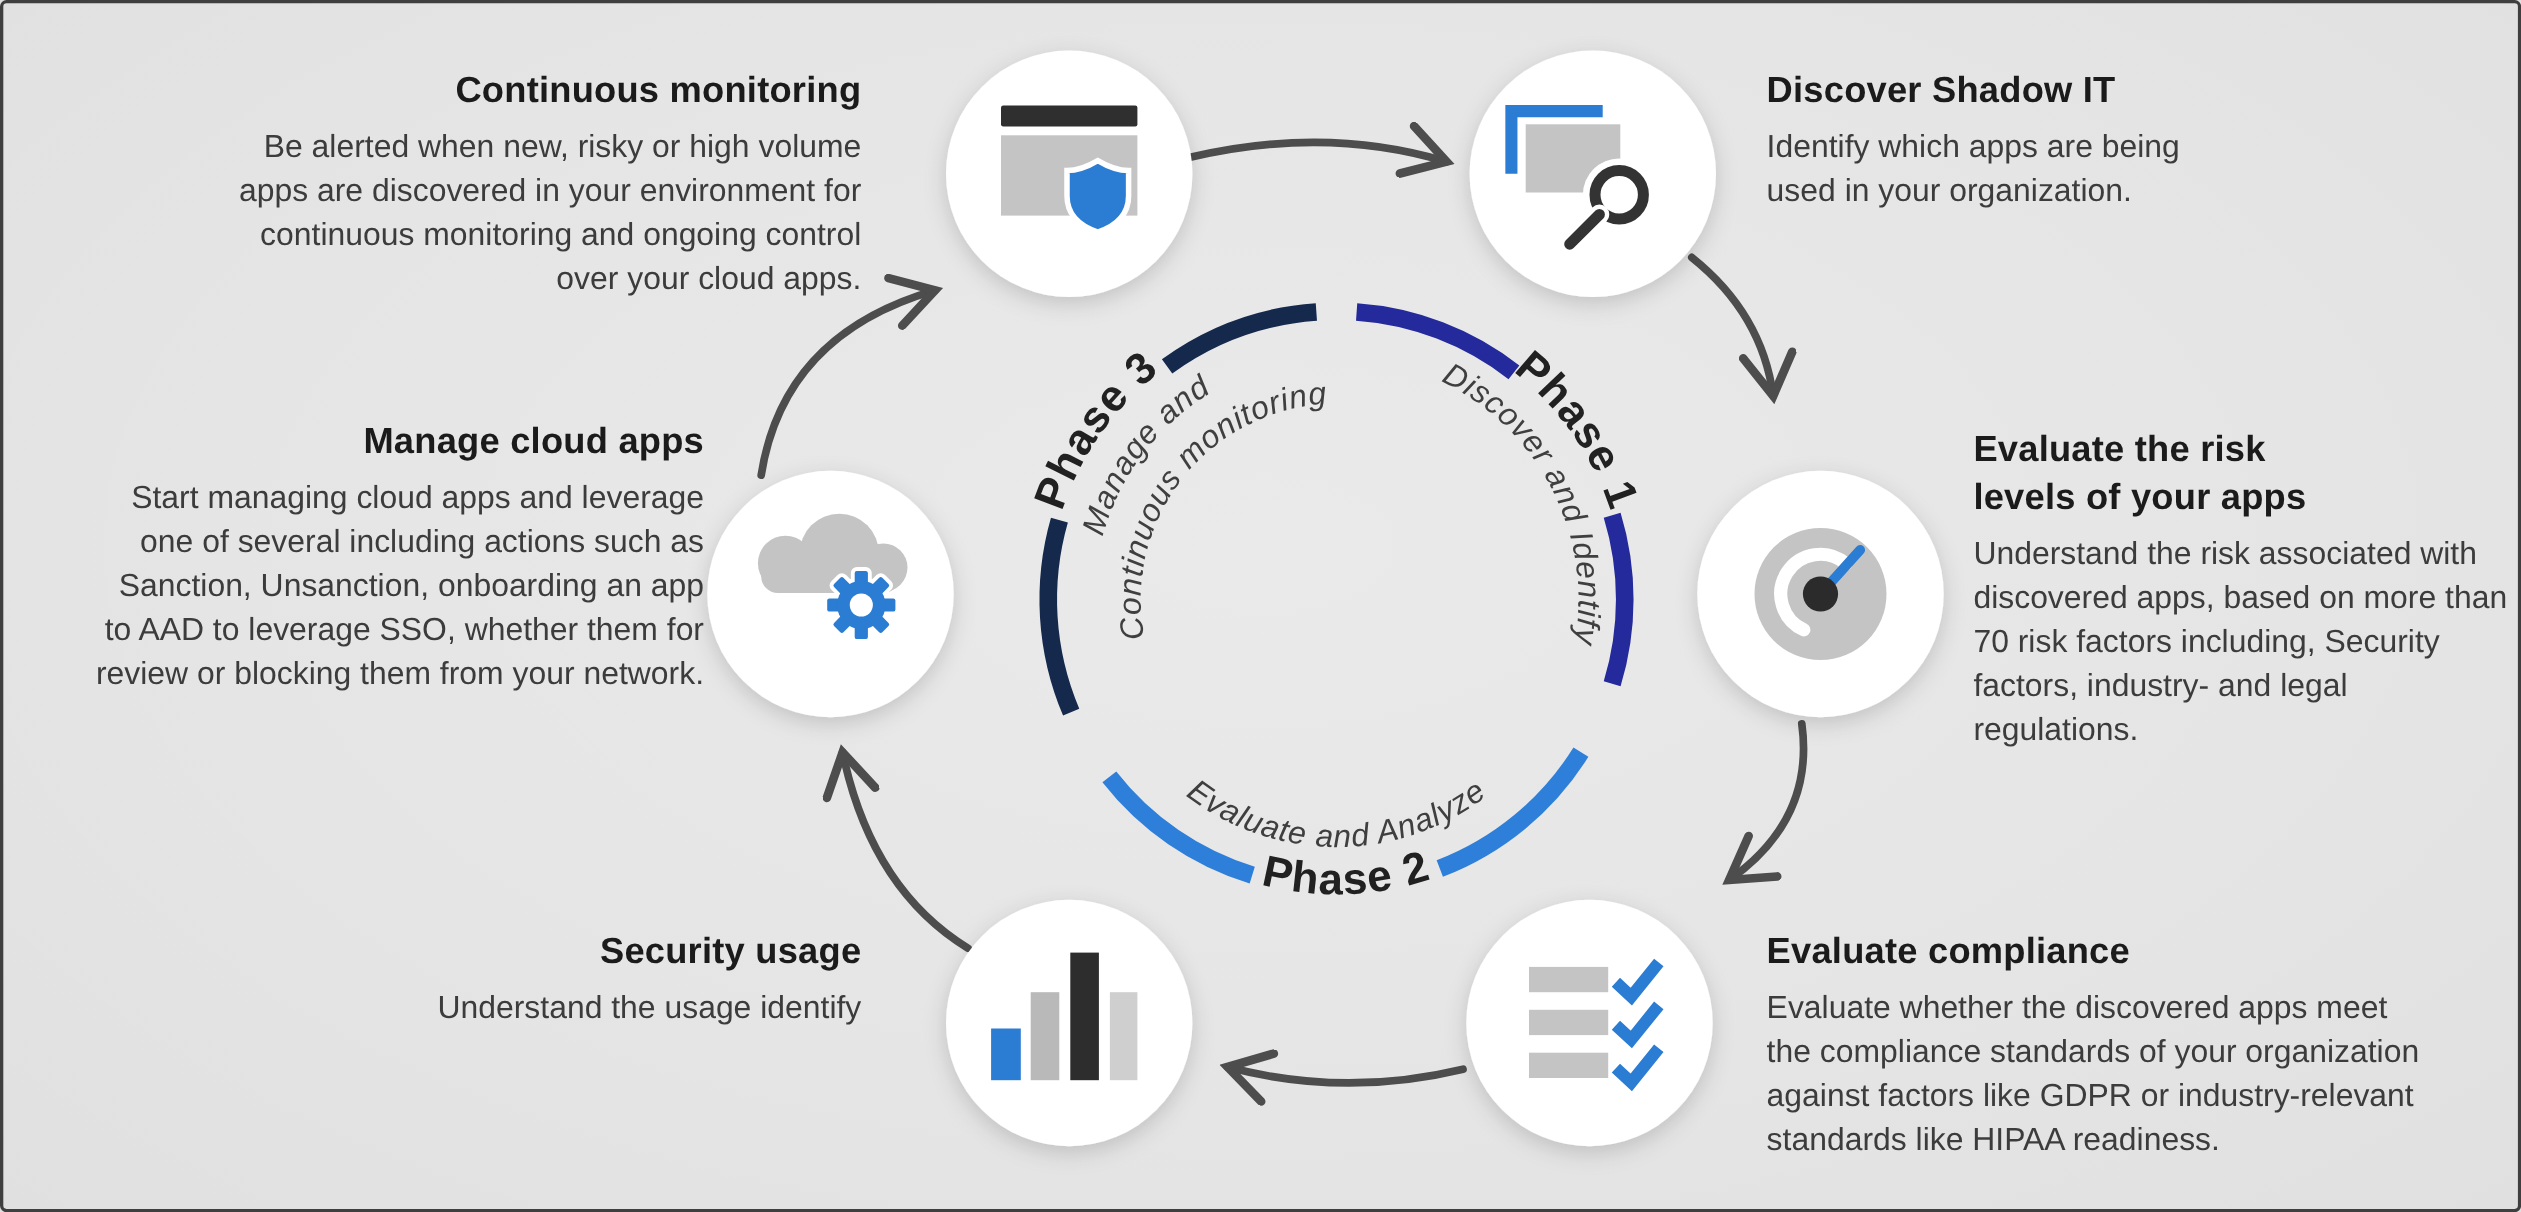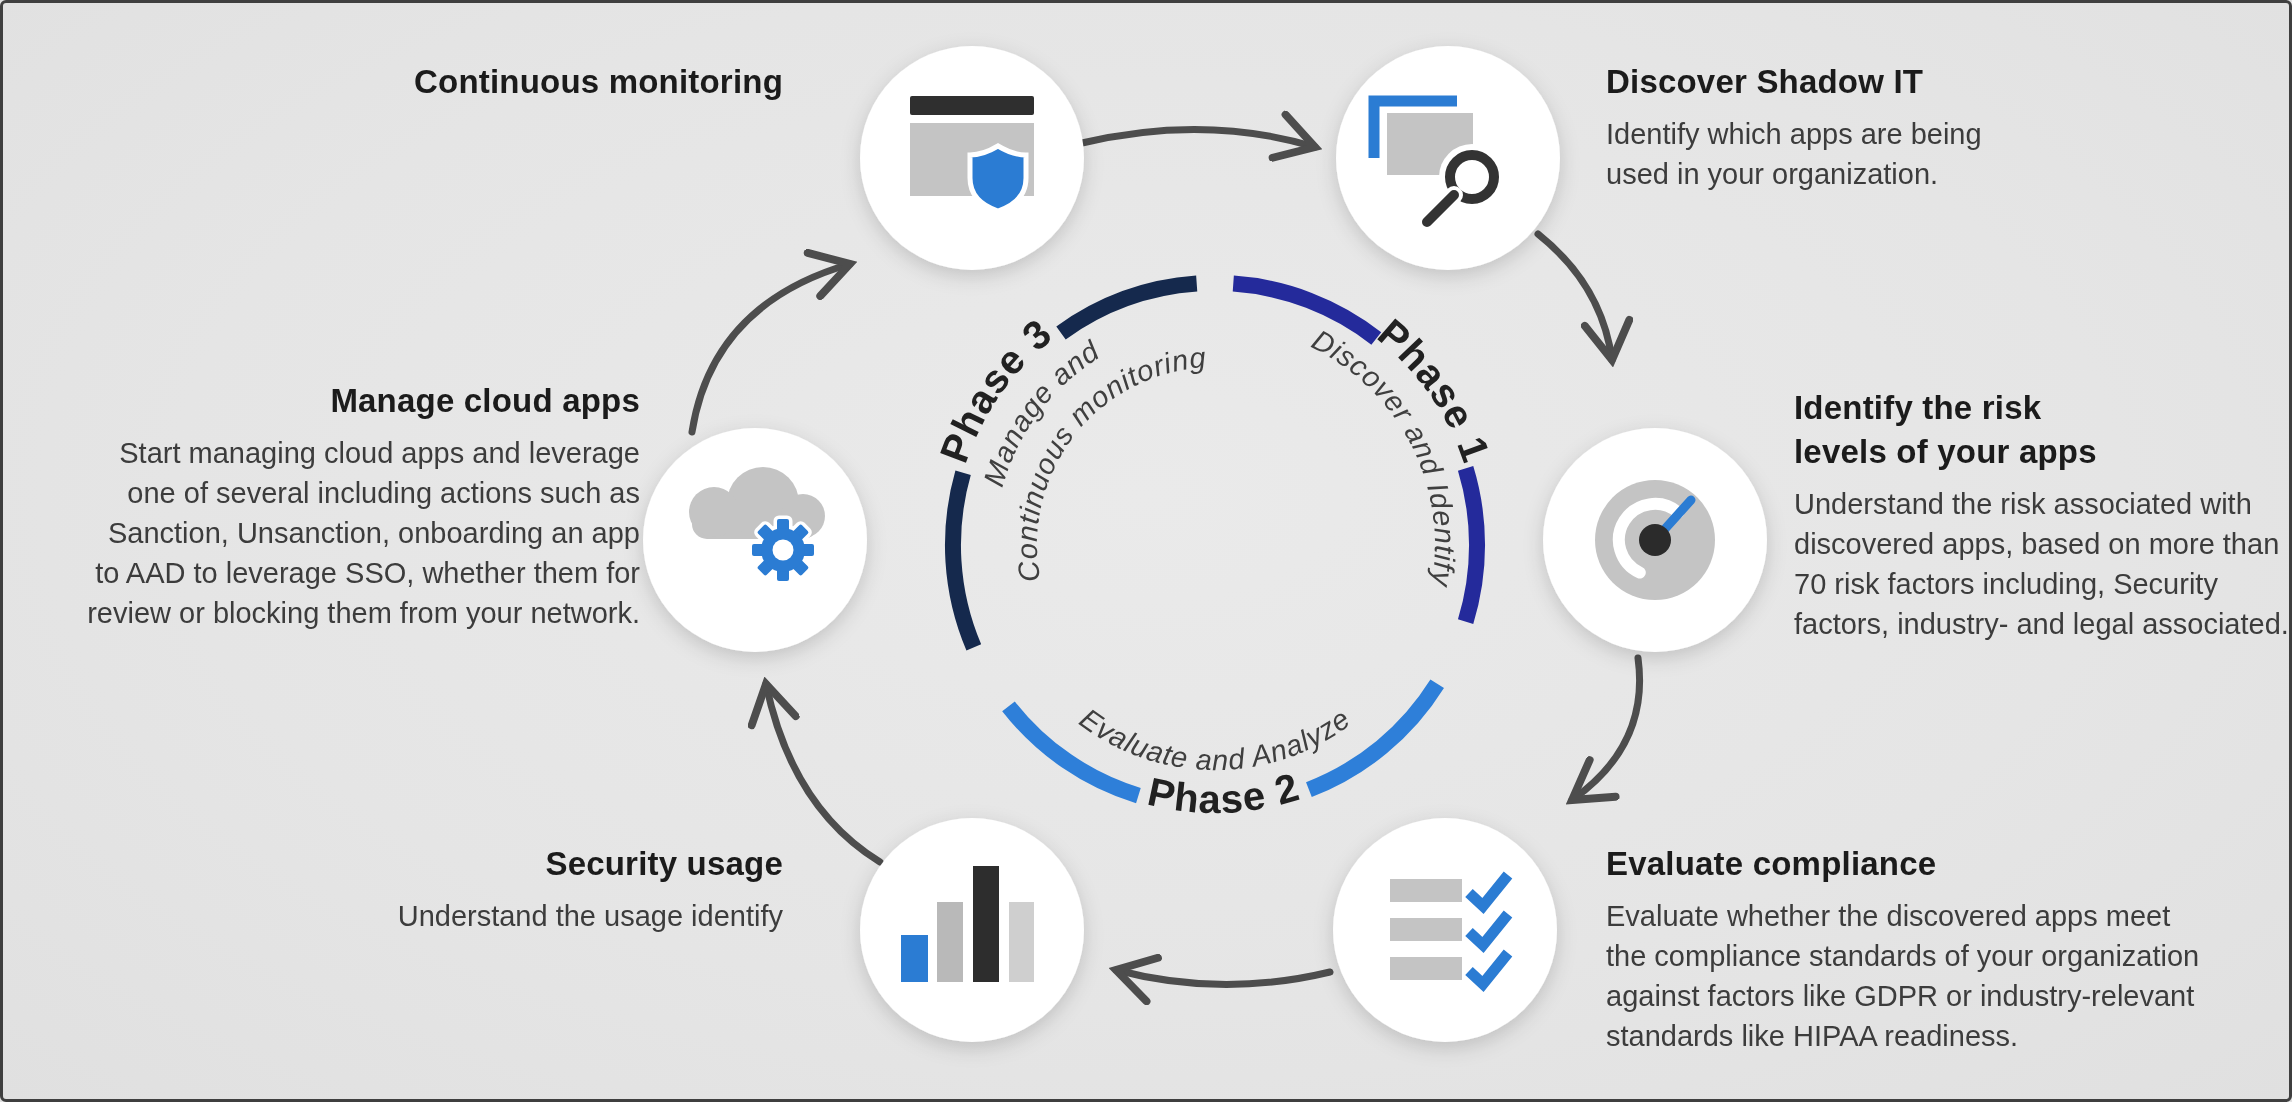--- a/index.html
+++ b/index.html
@@ -170,20 +170,26 @@
           </g>
           <circle cx="0" cy="0" r="10.5" fill="#ffffff"></circle>
         </g>
       </g>
 
     </g>
   </svg>
 
   <div class="tb right" style="right:1509px;top:60px;">
     <div class="tb-title"><span>Continuous monitoring</span></div>
+    <div class="tb-body">
+      <div>Be alerted when new, risky or high volume</div>
+      <div>apps are discovered in your environment for</div>
+      <div>continuous monitoring and ongoing control</div>
+      <div>over your cloud apps.</div>
+    </div>
   </div>
 
   <div class="tb" style="left:1606px;top:60px;">
     <div class="tb-title"><span>Discover Shadow IT</span></div>
     <div class="tb-body">
       <div>Identify which apps are being</div>
       <div>used in your organization.</div>
     </div>
   </div>
 
@@ -193,28 +199,28 @@
       <div>Start managing cloud apps and leverage</div>
       <div>one of several including actions such as</div>
       <div>Sanction, Unsanction, onboarding an app</div>
       <div>to AAD to leverage SSO, whether them for</div>
       <div>review or blocking them from your network.</div>
     </div>
   </div>
 
   <div class="tb" style="left:1794px;top:386px;">
     <div class="tb-title">
-      <div>Identify the risk</div>
+      <div>Evaluate the risk</div>
       <div>levels of your apps</div>
     </div>
     <div class="tb-body">
       <div>Understand the risk associated with</div>
       <div>discovered apps, based on more than</div>
       <div>70 risk factors including, Security</div>
-      <div>factors, industry- and legal associated.</div>
+      <div>factors, industry- and legal regulations.</div>
     </div>
   </div>
 
   <div class="tb right" style="right:1509px;top:842px;">
     <div class="tb-title"><span>Security usage</span></div>
     <div class="tb-body">
       <div>Understand the usage identify</div>
     </div>
   </div>
 

